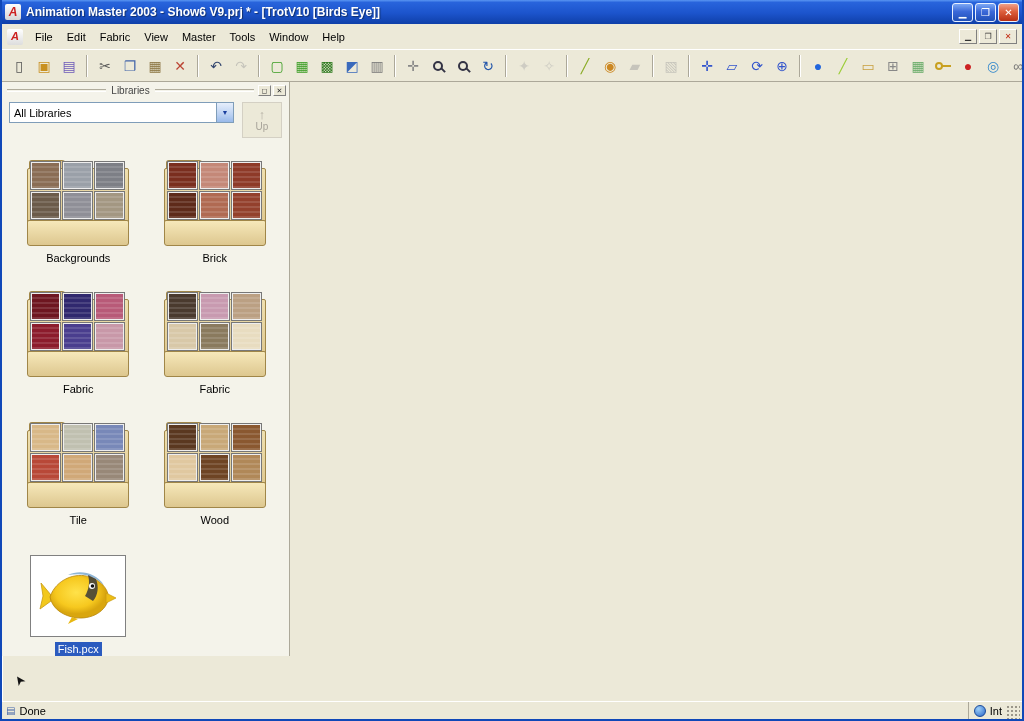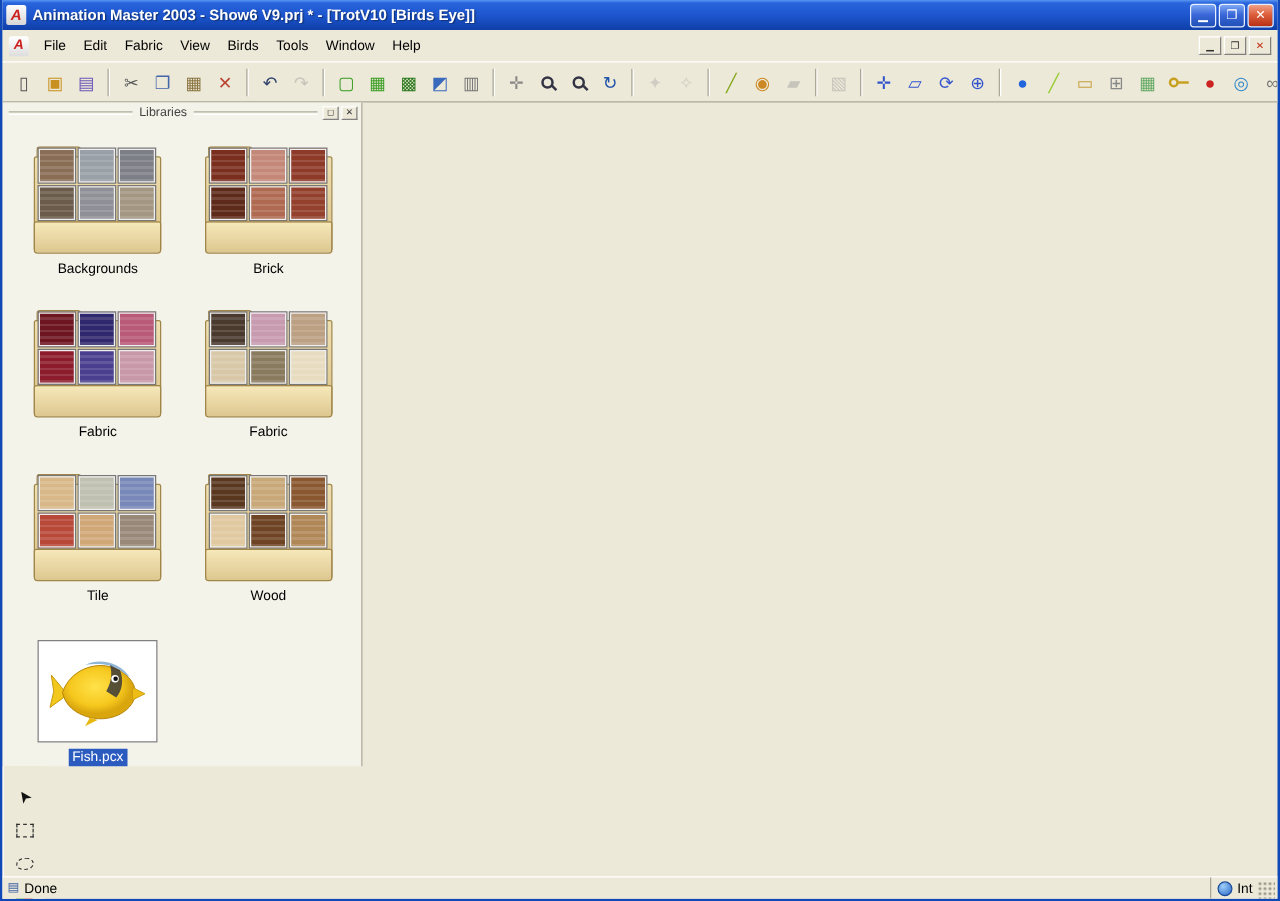--- a/index.html
+++ b/index.html
@@ -142,21 +142,21 @@
 
   <div class="menubar">
     <span class="docicon">
         <span>A</span>
       </span>
     <span id="menu-items" style="display:flex;">
         <span class="menuitem">File</span>
         <span class="menuitem">Edit</span>
         <span class="menuitem">Fabric</span>
         <span class="menuitem">View</span>
-        <span class="menuitem">Birds</span>
+        <span class="menuitem">Master</span>
         <span class="menuitem">Tools</span>
         <span class="menuitem">Window</span>
         <span class="menuitem">Help</span>
       </span>
     <span class="mdibtns">
       <button class="mdibtn">▁</button>
       <button class="mdibtn">❐</button>
       <button class="mdibtn mdiclose">✕</button>
     </span>
   </div>
@@ -286,20 +286,30 @@
 
   <div class="main">
 
     <div class="libpanel">
       <div class="libheader">
         <span class="hline"></span>
         <span class="htext">Libraries</span>
         <span class="hline"></span>
         <button class="hbtn">◻</button>
         <button class="hbtn">✕</button>
+      </div>
+      <div class="librow">
+        <div class="combo">
+          <span class="cval">All Libraries</span>
+          <button class="cbtn">▼</button>
+        </div>
+        <button class="upbtn" disabled="">
+          <span class="upglyph">↑</span>
+          <span>Up</span>
+        </button>
       </div>
       <div class="libgrid" id="library-grid">
           <div class="libitem">
             <div class="folder">
               <div class="ftab"></div>
               <div class="fback"></div>
               <div class="swatches">
                 <div class="swatch" style="background: rgb(138, 109, 85);"></div>
                 <div class="swatch" style="background: rgb(154, 160, 168);"></div>
                 <div class="swatch" style="background: rgb(125, 127, 134);"></div>

